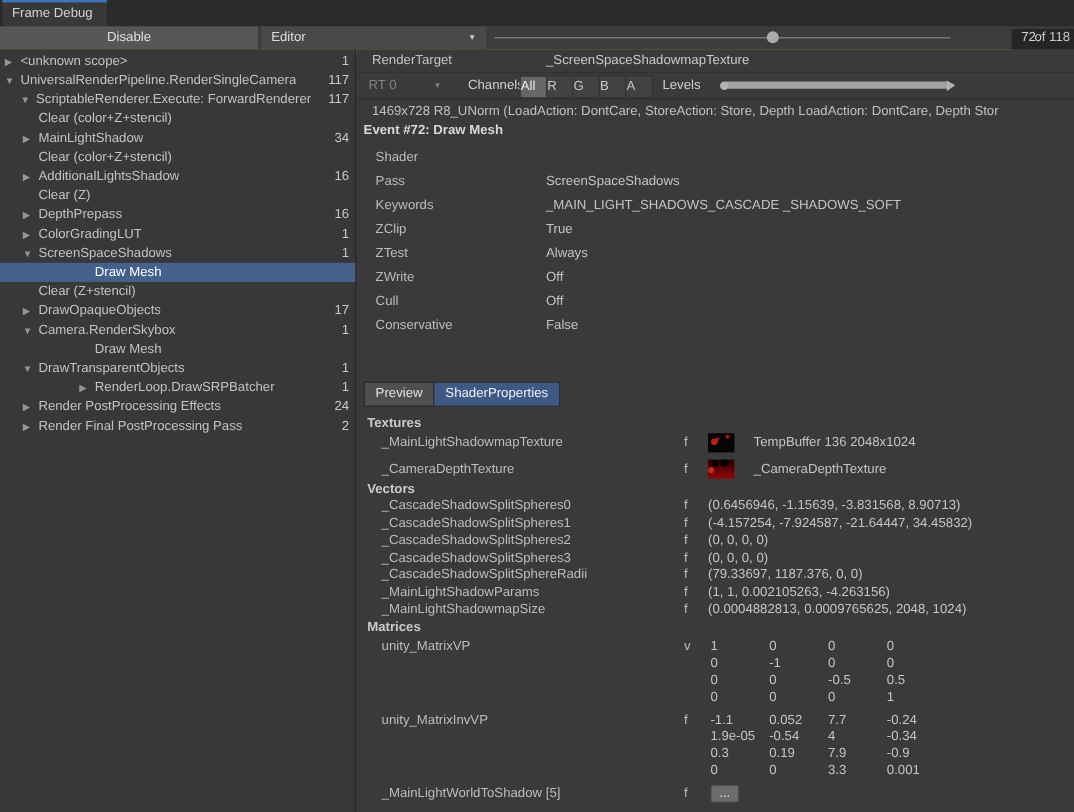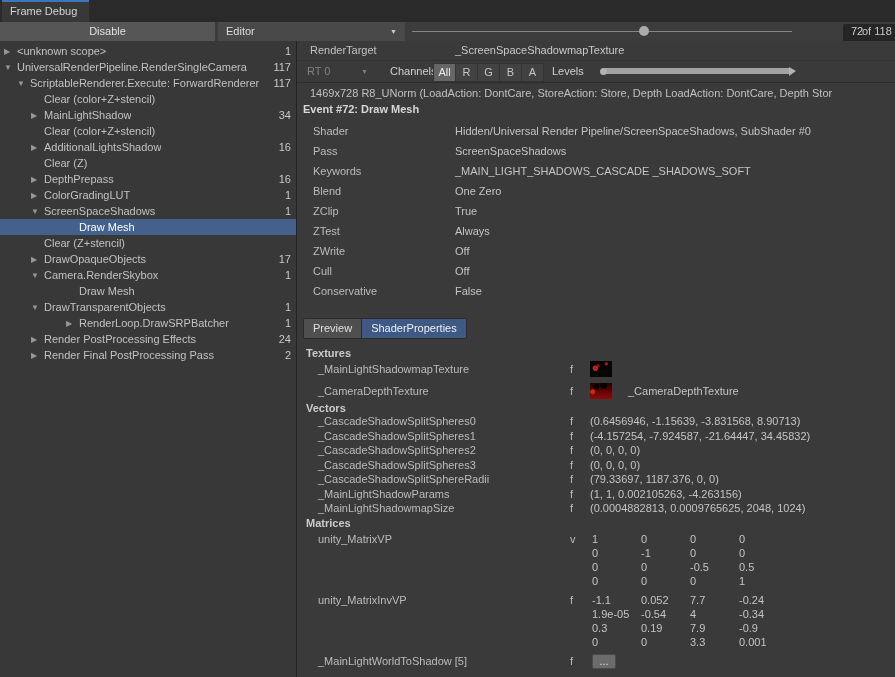--- a/index.html
+++ b/index.html
@@ -22,32 +22,32 @@
   .frame-field{position:absolute;left:843px;top:2px;width:55px;height:29px;background:#252525;border-radius:2px;
     color:#d2d2d2;line-height:15px;padding-left:8px;box-sizing:border-box}
   .of-label{position:absolute;left:862px;top:0;line-height:19px;color:#c6c6c6}
   
   .left-panel{position:absolute;top:41px;left:0;width:296px;bottom:0;background:#383838;
     border-right:1px solid #232323;box-sizing:content-box;padding-top:2px}
   .trow{display:flex;align-items:center;height:16px;white-space:nowrap;overflow:hidden}
   .trow .arr{flex:0 0 13px;width:13px;font-size:8px;color:#969696;padding-left:1px}
   .trow .lbl{flex:0 1 auto;overflow:hidden;white-space:nowrap}
   .trow .cnt{flex:0 0 auto;margin-left:auto;padding-right:5px;color:#c8c8c8}
-  .p0{padding-left:3px}.p1{padding-left:16px}.p2{padding-left:30px}.p3{padding-left:65px}
+  .p0{padding-left:3px}.p1{padding-left:16px}.p2{padding-left:18px}.p3{padding-left:65px}
   .sel{background:#44618c;color:#fff}.sel .arr,.sel .cnt{color:#e8e8e8}
   
   .right-panel{position:absolute;top:41px;left:297px;right:0;bottom:0;background:#3a3a3a;overflow:hidden}
   .rt-row{position:absolute;top:0;left:0;right:0;height:19px;line-height:19px;border-bottom:1px solid #323232}
   .rt-row .pl{position:absolute;left:13px}.rt-row .pv{position:absolute;left:158px;color:#c9c9c9}
   .ch-row{position:absolute;top:20px;left:0;right:0;height:21px;background:#3a3a3a;border-bottom:1px solid #2d2d2d}
   .rt-dd{position:absolute;left:5px;top:0;width:74px;height:21px;color:#828282;line-height:21px;padding-left:5px;box-sizing:border-box}
   .rt-dd .dd-arrow{color:#7d7d7d;line-height:21px}
   .ch-label{position:absolute;left:93px;line-height:21px;color:#d0d0d0}
   .ch-btns{position:absolute;left:136px;top:2px;height:17px;display:flex;border:1px solid #343434}
-  .ch-btn{width:21px;text-align:center;line-height:17px;background:#424242;color:#c6c6c6;border-right:1px solid #343434}
+  .ch-btn{width:21px;text-align:left;line-height:17px;background:#424242;color:#c6c6c6;border-right:1px solid #343434}
   .ch-btn:last-child{border-right:none}
   .ch-btn.on{background:#666;color:#ececec}
   .lv-label{position:absolute;left:255px;line-height:21px;color:#d0d0d0}
   .lv-bar{position:absolute;left:303px;top:6px;width:196px;height:9px}
   .lv-knob{position:absolute;left:0;top:1px;width:7px;height:7px;border-radius:50%;background:#b2b2b2}
   .lv-fill{position:absolute;left:3px;top:1px;right:6px;height:6px;background:#a2a2a2;border-radius:3px 0 0 3px}
   .lv-end{position:absolute;right:0;top:0;width:0;height:0;border-top:4px solid transparent;
     border-bottom:5px solid transparent;border-left:7px solid #b2b2b2}
   .surface-info{position:absolute;top:44px;left:13px;right:0;height:16px;line-height:16px;
     white-space:nowrap;overflow:hidden;color:#c0c0c0}
@@ -246,33 +246,28 @@
         <div class="lv-end"></div>
       </div>
     </div>
 
     <div class="surface-info">1469x728 R8_UNorm (LoadAction: DontCare, StoreAction: Store, Depth LoadAction: DontCare, Depth Stor</div>
     <div class="event-title">Event #72: Draw Mesh</div>
 
     <div class="props">
       <div class="prow">
           <span class="pl">Shader</span>
-          <span class="pv">Hidden/Universal Render Pipeline/ScreenSpaceShadows, SubShader #0</span>
         </div>
       <div class="prow">
           <span class="pl">Pass</span>
           <span class="pv">ScreenSpaceShadows</span>
         </div>
       <div class="prow">
           <span class="pl">Keywords</span>
           <span class="pv">_MAIN_LIGHT_SHADOWS_CASCADE _SHADOWS_SOFT</span>
-        </div>
-      <div class="prow">
-          <span class="pl">Blend</span>
-          <span class="pv">One Zero</span>
         </div>
       <div class="prow">
           <span class="pl">ZClip</span>
           <span class="pv">True</span>
         </div>
       <div class="prow">
           <span class="pl">ZTest</span>
           <span class="pv">Always</span>
         </div>
       <div class="prow">
@@ -292,20 +287,21 @@
     <div class="ptabs">
       <div class="ptab">Preview</div>
       <div class="ptab on">ShaderProperties</div>
     </div>
 
     <div class="sect" style="top:305px">Textures</div>
     <div class="texrow" style="top:317px">
       <span class="tname">_MainLightShadowmapTexture</span>
       <span class="ttype">f</span>
       <div class="thumb thumb1"></div>
+      <span class="tval">TempBuffer 136 2048x1024</span>
     </div>
     <div class="texrow" style="top:339px">
       <span class="tname">_CameraDepthTexture</span>
       <span class="ttype">f</span>
       <div class="thumb thumb2"></div>
       <span class="tval">_CameraDepthTexture</span>
     </div>
 
     <div class="sect" style="top:360px">Vectors</div>
     <div class="vrows" style="top:373px">

